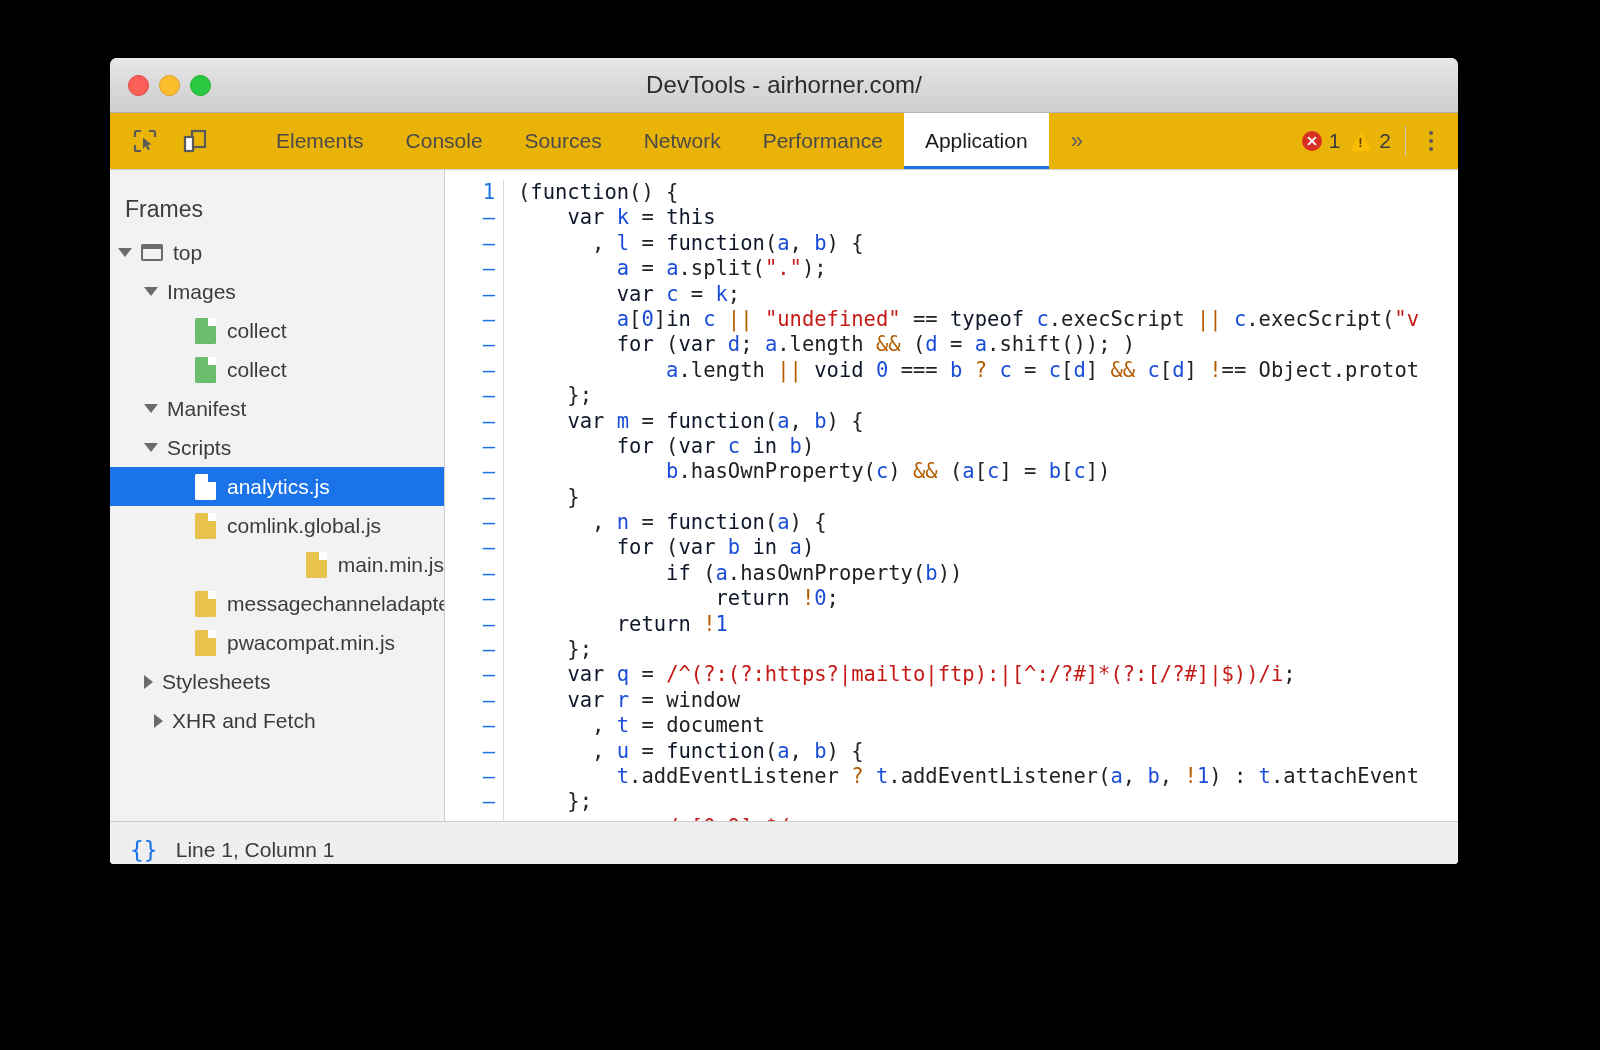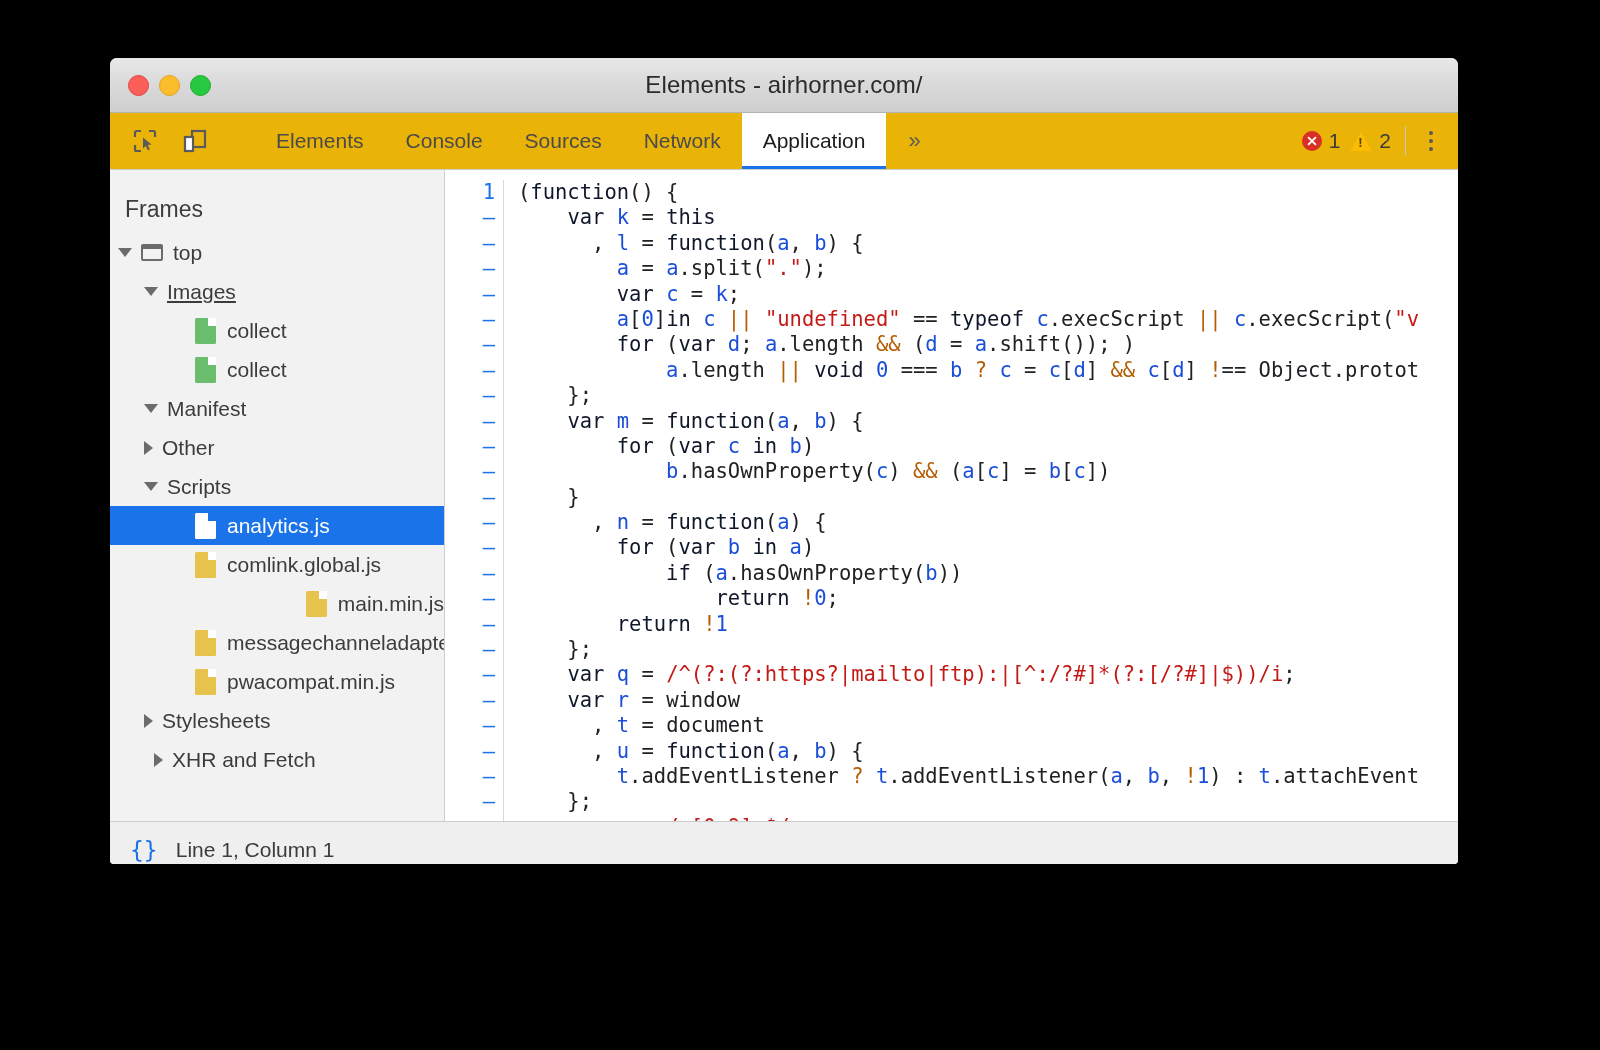--- a/index.html
+++ b/index.html
@@ -372,21 +372,21 @@
 
 <div id="stage">
   <div id="window">
 
     <div class="titlebar">
       <div class="traffic">
         <span class="dot red"></span>
         <span class="dot yellow"></span>
         <span class="dot green"></span>
       </div>
-      <div class="window-title">Elements - airhorner.com/</div>
+      <div class="window-title">DevTools - airhorner.com/</div>
     </div>
 
     <div class="toolbar">
       <div class="tool-icons">
         <div class="tool-btn">
           <svg width="26" height="26" viewBox="0 0 26 26" aria-hidden="true">
             <path d="M3 9V4.5A1.5 1.5 0 0 1 4.5 3H9" fill="none" stroke="#5a5a5a" stroke-width="2.2"></path>
             <path d="M17 3h4.5A1.5 1.5 0 0 1 23 4.5V9" fill="none" stroke="#5a5a5a" stroke-width="2.2"></path>
             <path d="M3 17v4.5A1.5 1.5 0 0 0 4.5 23H9" fill="none" stroke="#5a5a5a" stroke-width="2.2"></path>
             <path d="M11 9.5l8.5 7-3.8.6 2.2 4.2-2 1-2.2-4.2-2.7 2.7z" fill="#5a5a5a"></path>
@@ -399,20 +399,21 @@
           </svg>
         </div>
         <div class="tool-sep"></div>
       </div>
 
       <div class="tabs">
         <div class="tab">Elements</div>
         <div class="tab">Console</div>
         <div class="tab">Sources</div>
         <div class="tab">Network</div>
+        <div class="tab">Performance</div>
         <div class="tab active">Application</div>
         <div class="tab-more">»</div>
       </div>
 
       <div class="toolbar-right">
         <div class="counter">
           <span class="err-badge"></span>
           <span class="num">1</span>
         </div>
         <div class="counter">
@@ -431,21 +432,21 @@
     <div class="body-split">
 
       <div class="sidebar">
         <div class="sidebar-title">Frames</div>
         <div id="tree">
             <div class="tree-row" style="padding-left: 8px;">
               <span class="twisty open"></span>
               <span class="frame-icon"></span>
               <span class="tree-label">top</span>
             </div>
-            <div class="tree-row" style="padding-left: 34px; text-decoration: underline;">
+            <div class="tree-row" style="padding-left: 34px;">
               <span class="twisty open"></span>
               <span class="tree-label">Images</span>
             </div>
             <div class="tree-row" style="padding-left: 60px;">
               <span class="twisty none"></span>
               <span class="doc-icon doc-green">
                 <span class="page"></span>
                 <span class="fold"></span>
               </span>
               <span class="tree-label">collect</span>
@@ -454,24 +455,20 @@
               <span class="twisty none"></span>
               <span class="doc-icon doc-green">
                 <span class="page"></span>
                 <span class="fold"></span>
               </span>
               <span class="tree-label">collect</span>
             </div>
             <div class="tree-row" style="padding-left: 34px;">
               <span class="twisty open"></span>
               <span class="tree-label">Manifest</span>
-            </div>
-            <div class="tree-row" style="padding-left: 34px;">
-              <span class="twisty closed"></span>
-              <span class="tree-label">Other</span>
             </div>
             <div class="tree-row" style="padding-left: 34px;">
               <span class="twisty open"></span>
               <span class="tree-label">Scripts</span>
             </div>
             <div class="tree-row selected" style="padding-left: 60px;">
               <span class="twisty none"></span>
               <span class="doc-icon doc-white">
                 <span class="page"></span>
                 <span class="fold"></span>

